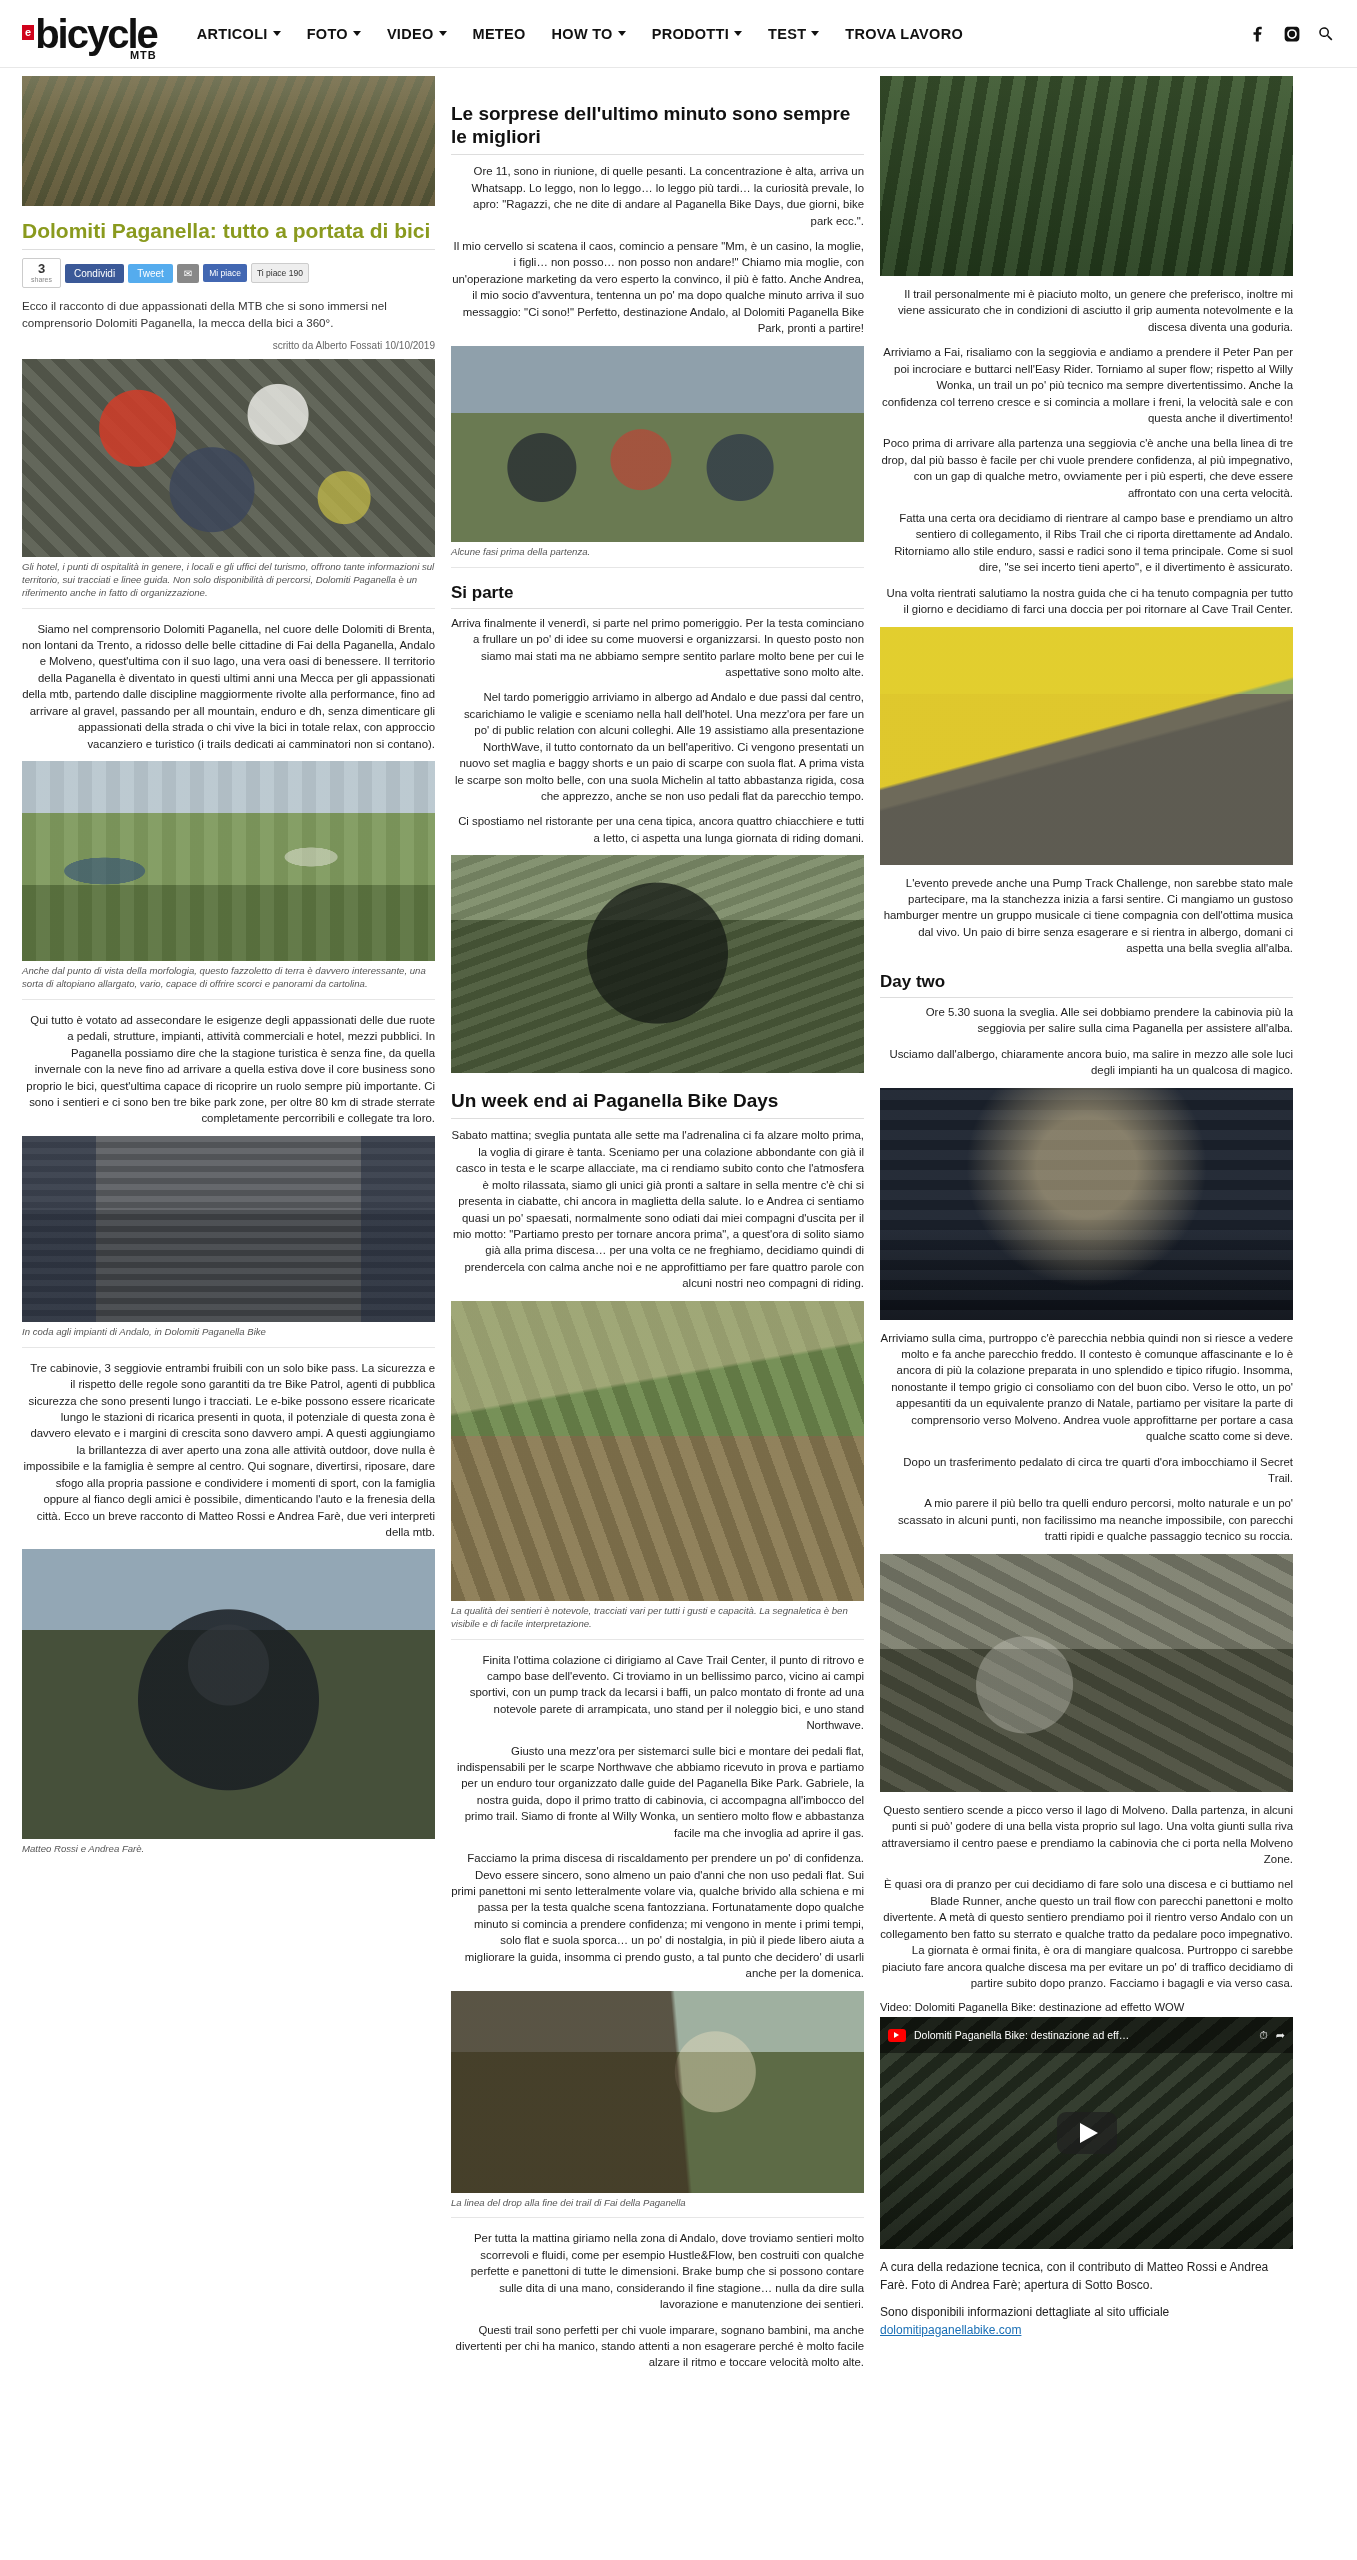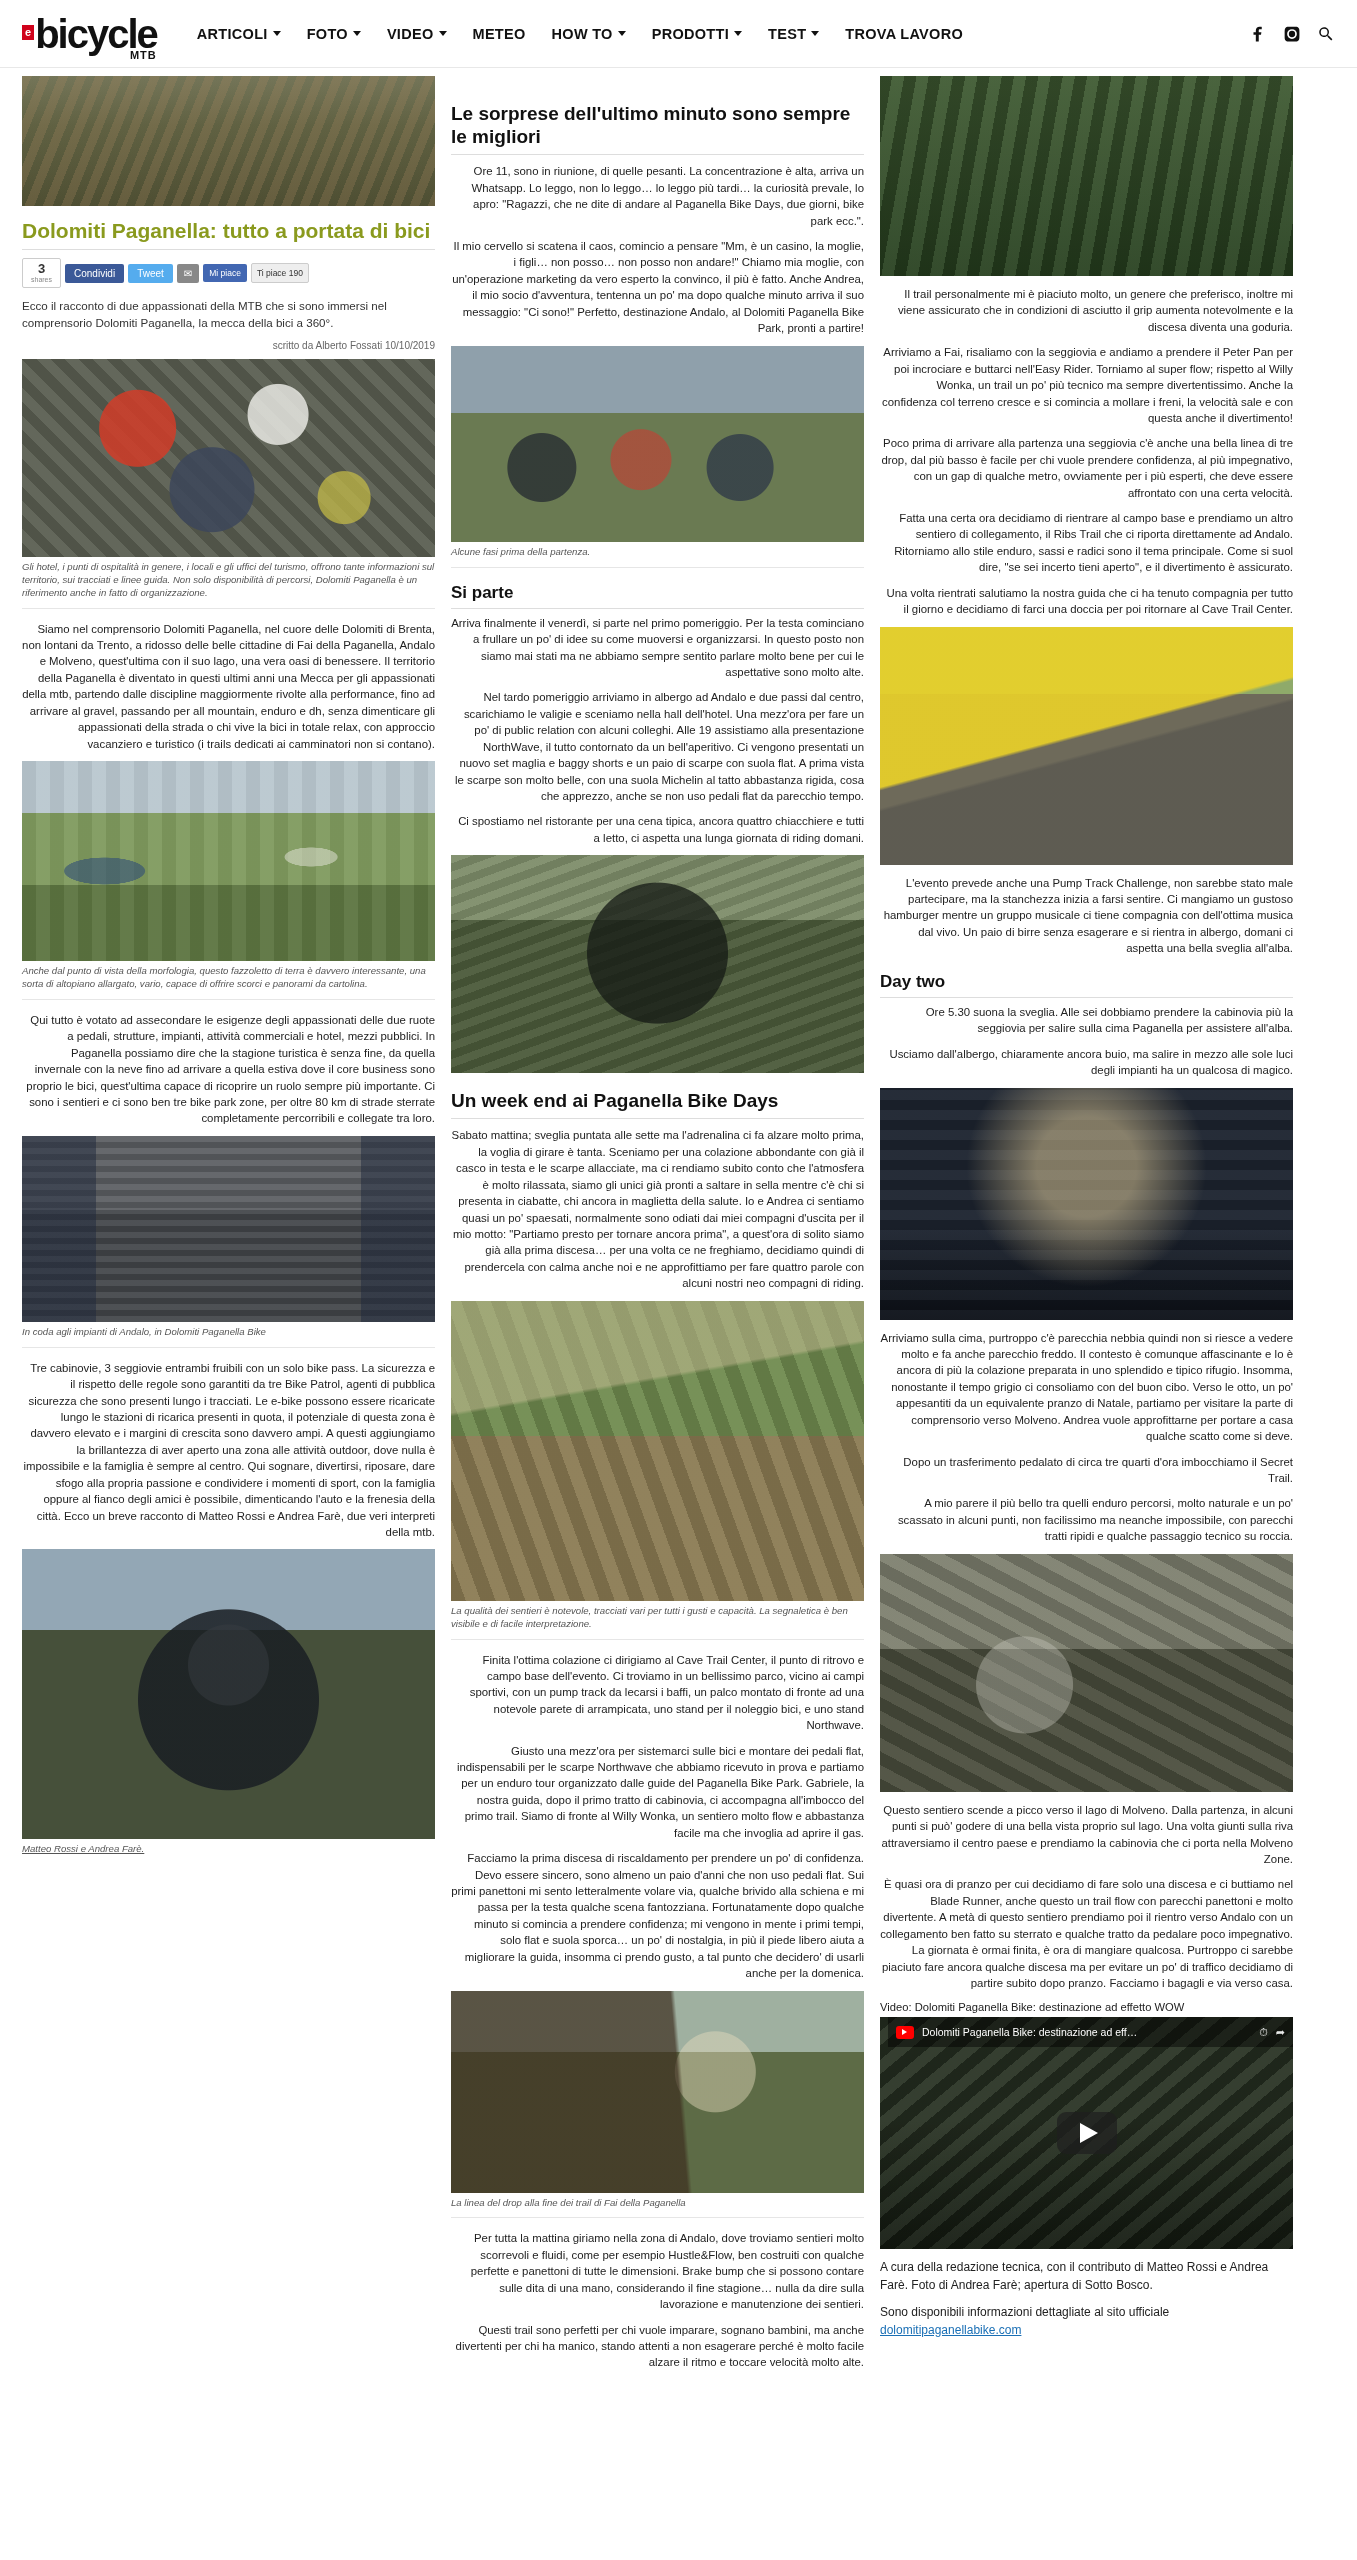--- a/index.html
+++ b/index.html
@@ -146,21 +146,21 @@
   }
   .caption {
     font-size: 9.6px;
     color: #555;
     font-style: italic;
     line-height: 1.35;
     margin: 4px 0 12px 0;
     border-bottom: 1px solid #e6e6e6;
     padding-bottom: 8px;
   }
-  .caption.nobord { border-bottom: none; padding-bottom: 0; text-decoration: underline; }
+  .caption.nobord { border-bottom: none; padding-bottom: 0; }
 
   
   .sharebar {
     display: flex;
     align-items: center;
     gap: 4px;
     margin: 4px 0 10px 0;
   }
   .share-count {
     border: 1px solid #ccc;
@@ -256,21 +256,21 @@
      background:
        radial-gradient(circle at 35% 55%, rgba(210,210,200,.35) 0 48px, transparent 49px),
        repeating-linear-gradient(28deg, rgba(0,0,0,.15) 0 12px, rgba(255,255,255,.06) 12px 24px);}
   .ph-video { background:linear-gradient(180deg,#2a3425 0 45%,#151c12 100%); }
   .ph-video::after{content:"";position:absolute;inset:0;
      background:repeating-linear-gradient(140deg, rgba(0,0,0,.28) 0 11px, rgba(255,255,255,.05) 11px 22px);}
 
   
   .video-wrap { position: relative; width: 100%; }
   .video-bar {
-    position:absolute; top:0; left:8px; right:0; height:30px;
+    position:absolute; top:0; left:0; right:0; height:36px;
     background:rgba(0,0,0,.45);
     display:flex; align-items:center; gap:8px; padding:0 8px;
   }
   .yt-dot { width:18px; height:13px; background:#ff0000; border-radius:3px; position:relative; }
   .yt-dot::after{content:"";position:absolute;left:6px;top:3px;border-left:5px solid #fff;border-top:3.5px solid transparent;border-bottom:3.5px solid transparent;}
   .video-title { color:#fff; font-size:10.5px; flex:1; white-space:nowrap; overflow:hidden; text-overflow:ellipsis; }
   .video-ic { color:#fff; font-size:11px; opacity:.9; }
   .play-btn {
     position:absolute; left:50%; top:50%; transform:translate(-50%,-50%);
     width:60px; height:42px; background:rgba(30,30,30,.72); border-radius:9px;

